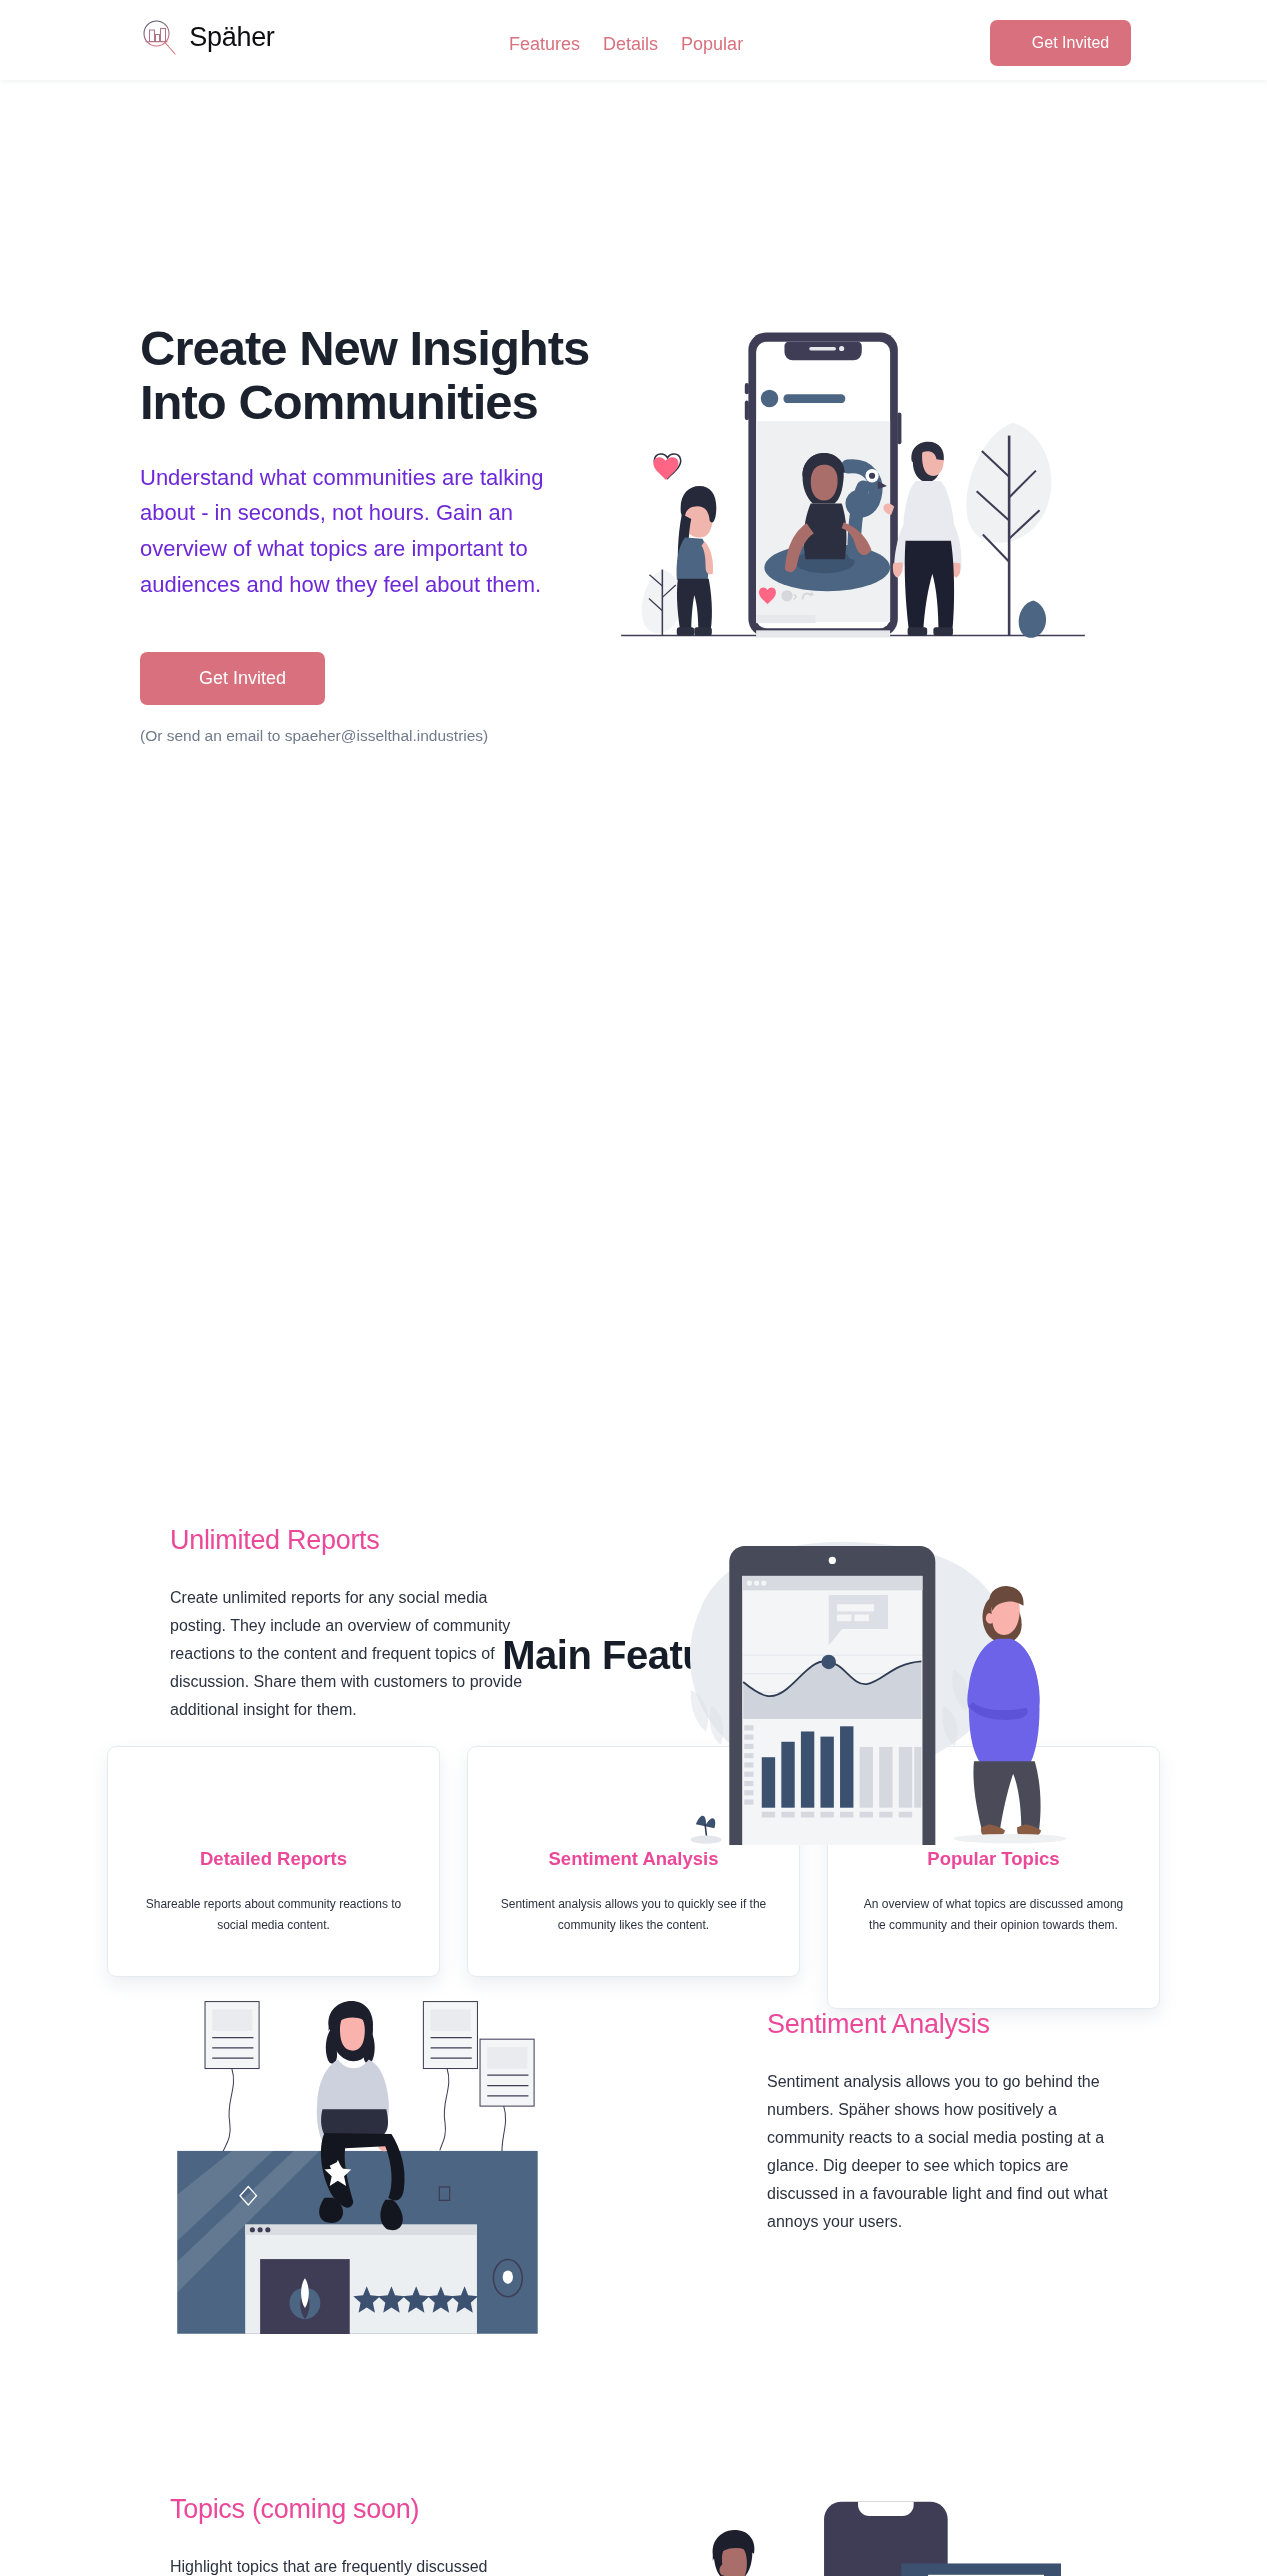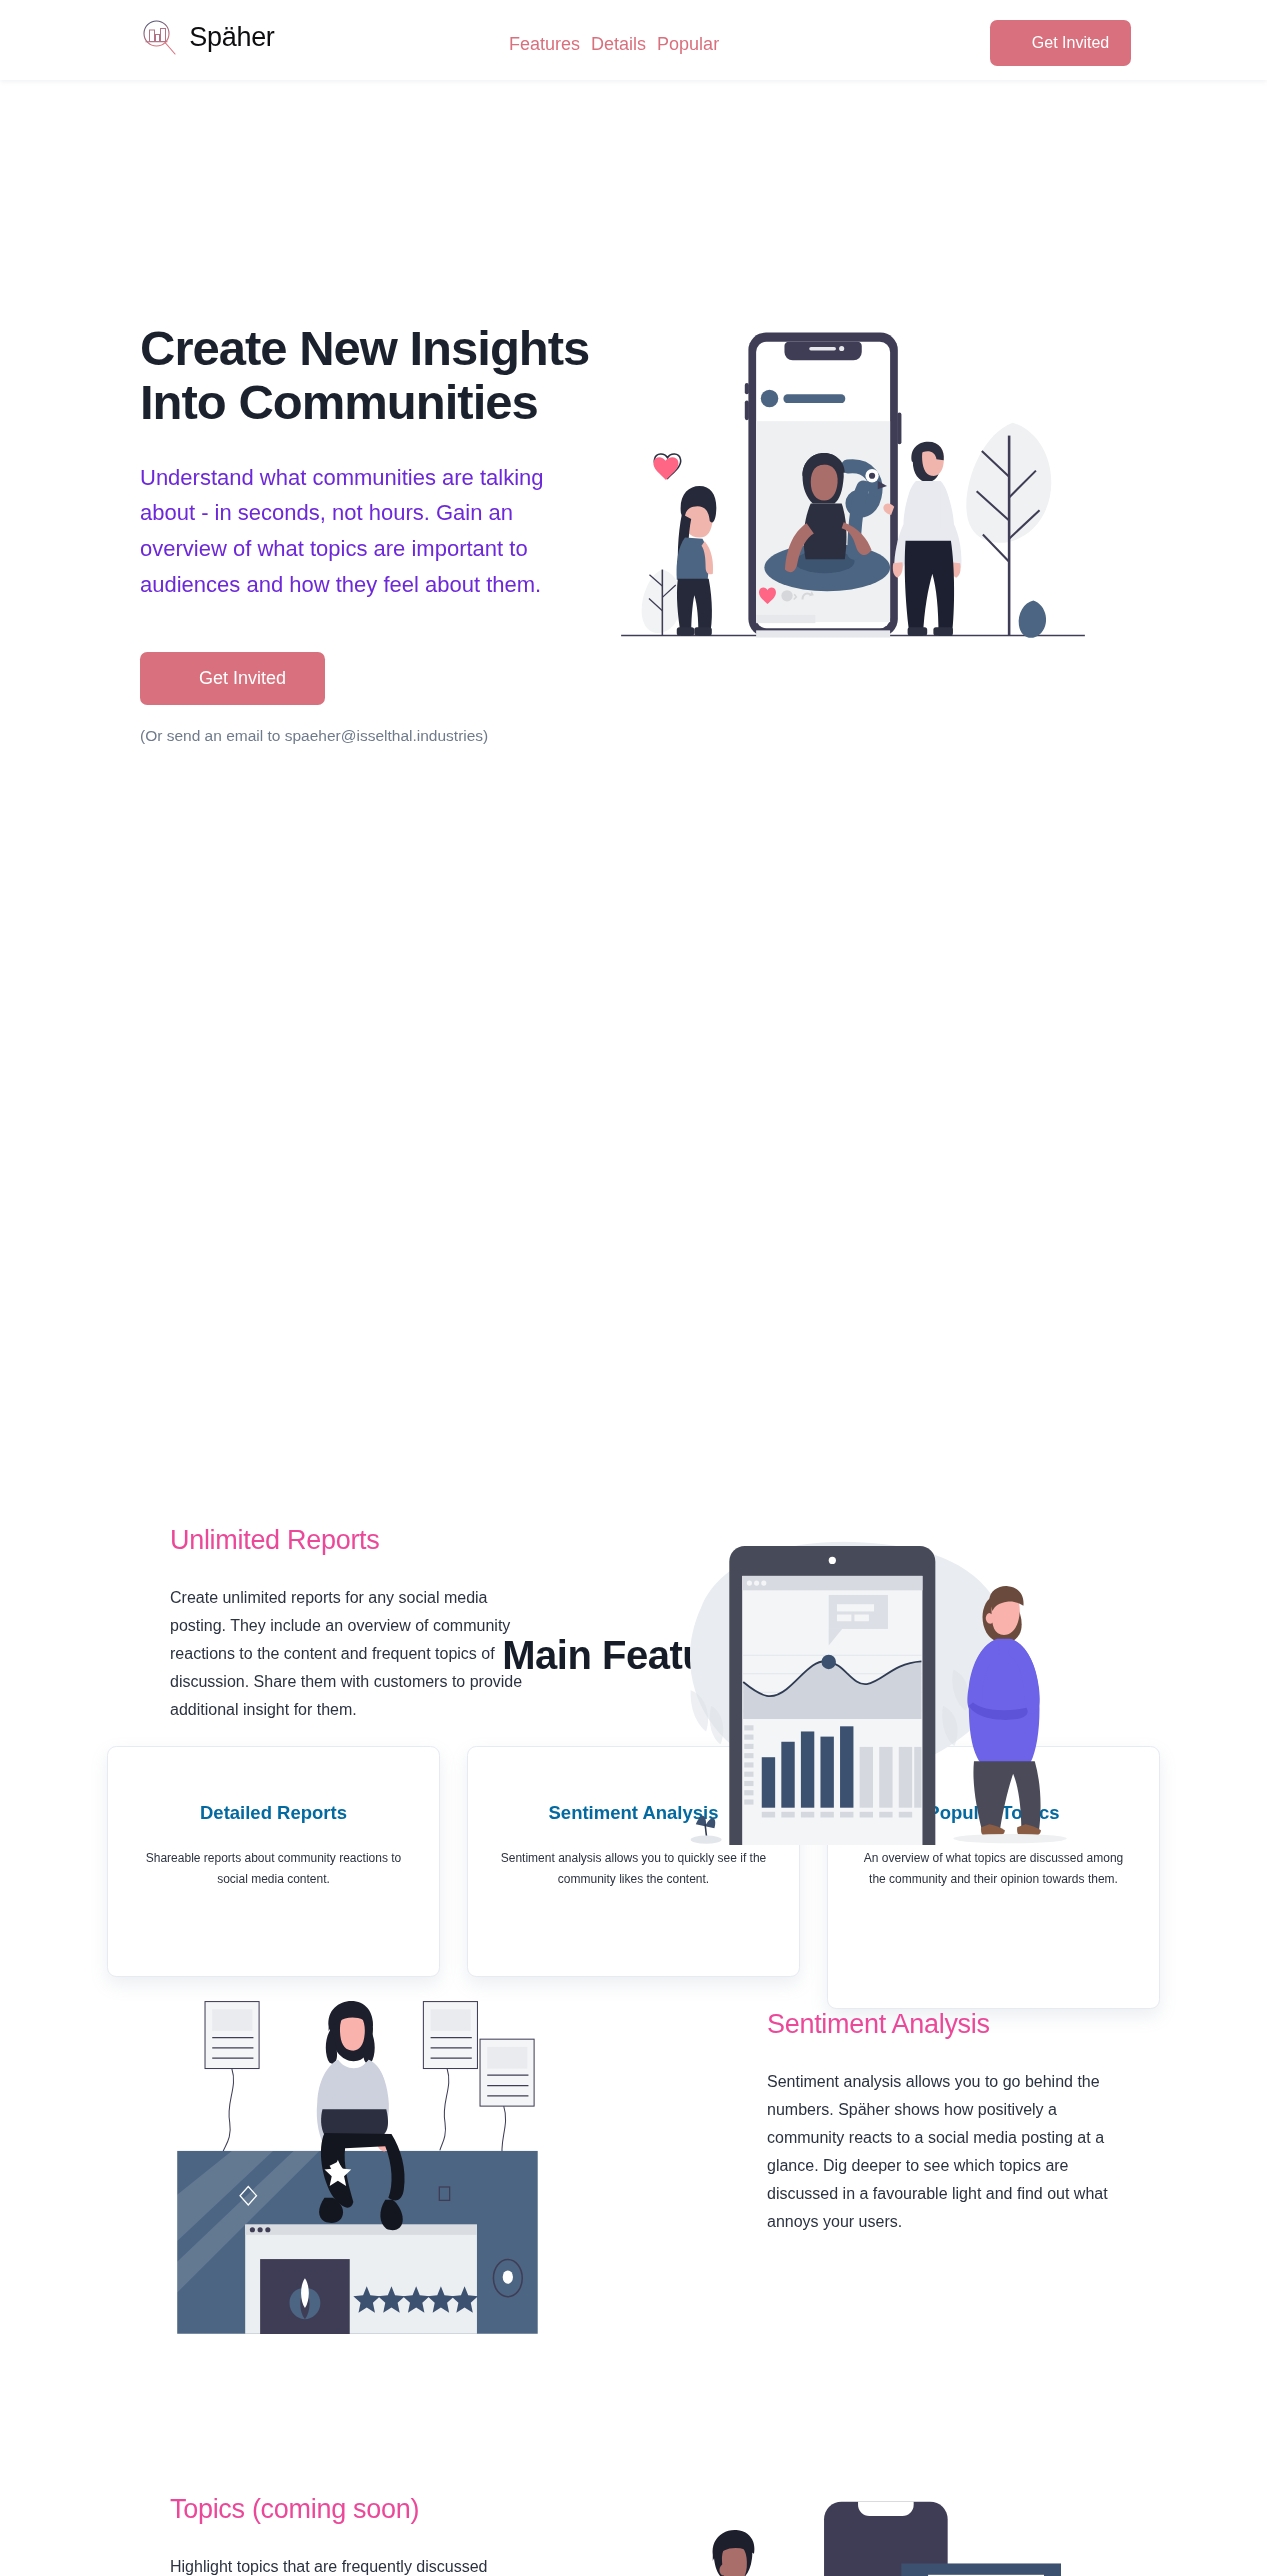--- a/index.html
+++ b/index.html
@@ -27,21 +27,21 @@
     position: absolute; left: 140px; top: 17.5px;
     display: flex; align-items: center; gap: 9.3px;
   }
   .brand-mark { width: 40px; height: 40px; display: block; }
   .brand-name {
     font-size: 27px; font-weight: 400; letter-spacing: -0.3px;
     color: #0d0d10; line-height: 1;
   }
   .nav {
     position: absolute; left: 509px; top: 34px;
-    display: flex; gap: 11px; align-items: center;
+    display: flex; gap: 23px; align-items: center;
   }
   .nav a {
     color: #d9707d; font-size: 18px; text-decoration: none;
     font-weight: 400; white-space: nowrap;
   }
   .btn-pill {
     background: #d9707d; color: #ffffff; border: none;
     border-radius: 7.2px; font-family: inherit; cursor: pointer;
     display: inline-flex; align-items: center; justify-content: center; padding-left: 20px;
   }
@@ -83,22 +83,22 @@
   .cards { position: absolute; top: 981px; left: 107px; width: 1054px; display: flex; gap: 27px; }
   .card {
     width: 333px; background: #fff; border: 0.5px solid #e6ebf1;
     border-radius: 9.3px; box-shadow: 0 7.2px 17.5px rgba(130,145,165,0.15);
     padding: 30px 27px 34px 27px; text-align: center;
   }
   .card:nth-child(1) { height: 231px; }
   .card:nth-child(2) { height: 231px; }
   .card:nth-child(3) { height: 263px; }
   .card-title {
-    font-size: 18.5px; font-weight: 700; color: #0369a1;
-    margin-top: 25px;
+    font-size: 18.5px; font-weight: 700; color: #ec4899;
+    margin-top: 71px;
   }
   .card-body {
     margin-top: 24px; font-size: 12px; line-height: 1.75;
     color: #2b3240; font-weight: 400;
   }
 
   
   .detail { position: absolute; width: 1267px; }
   .detail-copy { position: absolute; width: 361px; }
   .detail-h {

